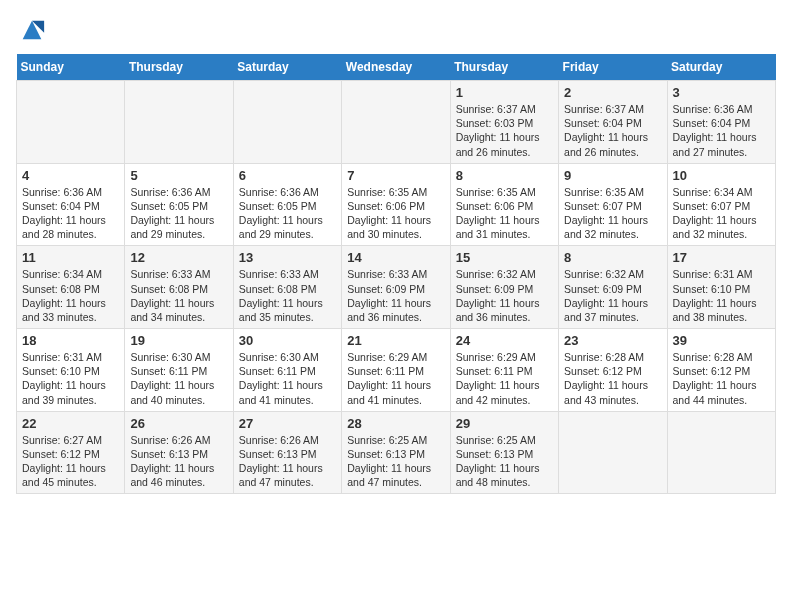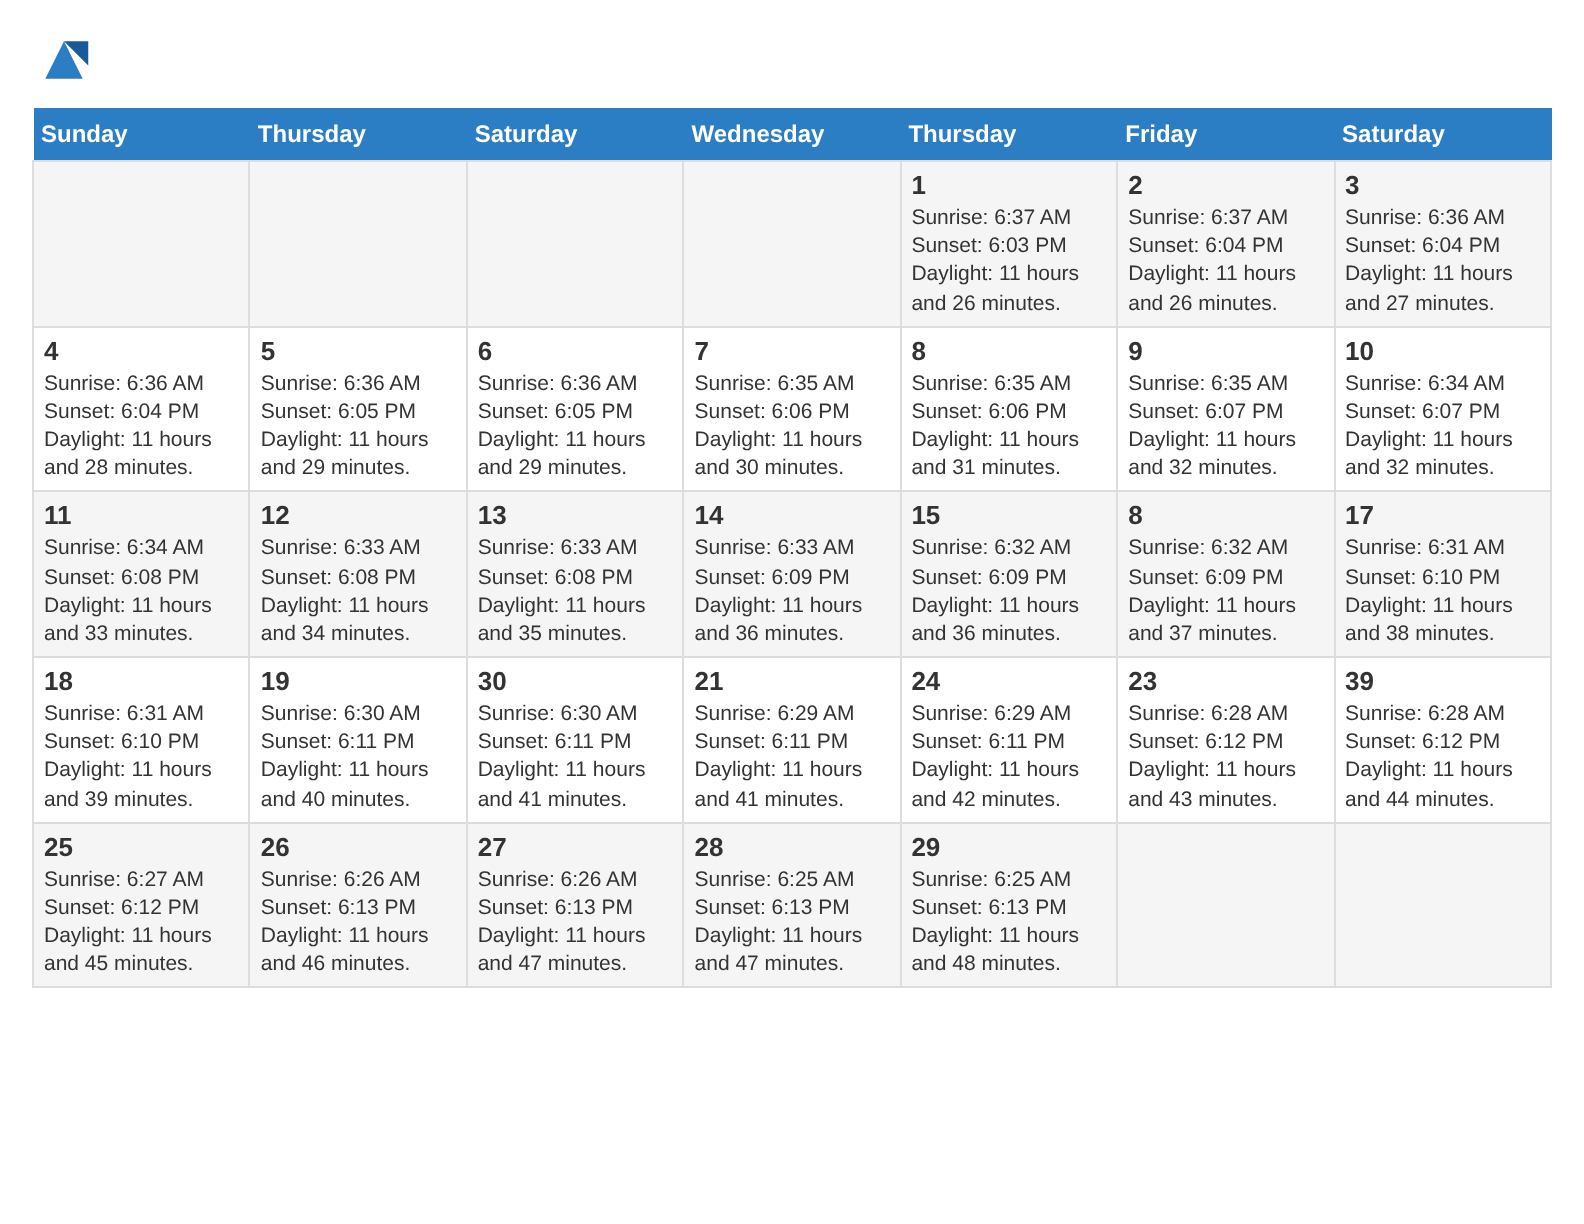--- a/index.html
+++ b/index.html
@@ -299,21 +299,21 @@
         <td>
           <span class="day-num">39</span>
           <div class="day-info" style="white-space: pre-line;">Sunrise: 6:28 AM
 Sunset: 6:12 PM
 Daylight: 11 hours
 and 44 minutes.</div>
         </td>
       </tr>
       <tr>
         <td>
-          <span class="day-num">25</span>
+          <span class="day-num">22</span>
           <div class="day-info" style="white-space: pre-line;">Sunrise: 6:27 AM
 Sunset: 6:12 PM
 Daylight: 11 hours
 and 45 minutes.</div>
         </td>
         <td>
           <span class="day-num">26</span>
           <div class="day-info" style="white-space: pre-line;">Sunrise: 6:26 AM
 Sunset: 6:13 PM
 Daylight: 11 hours

